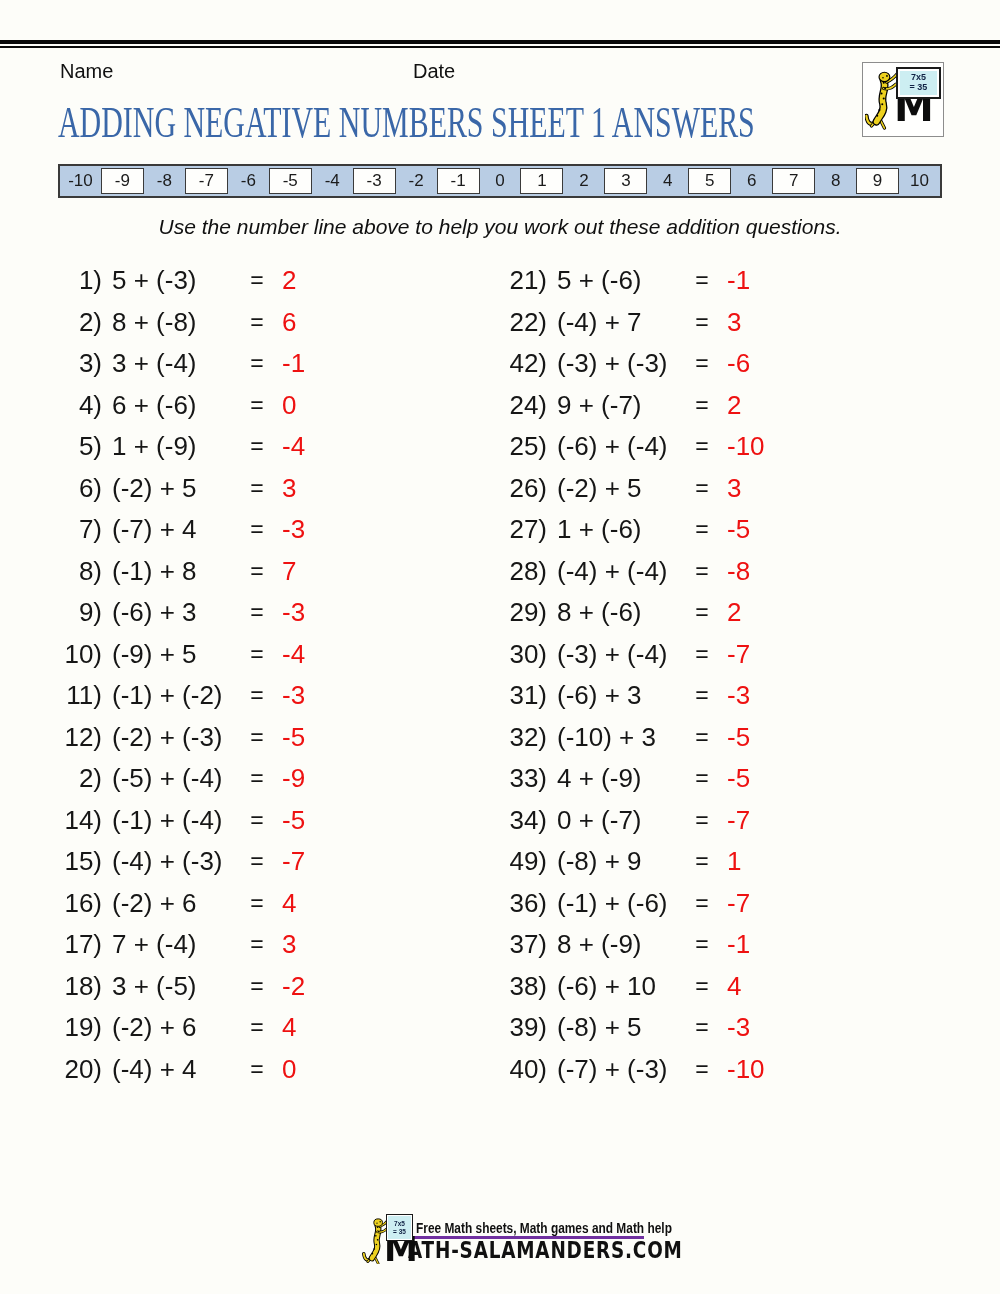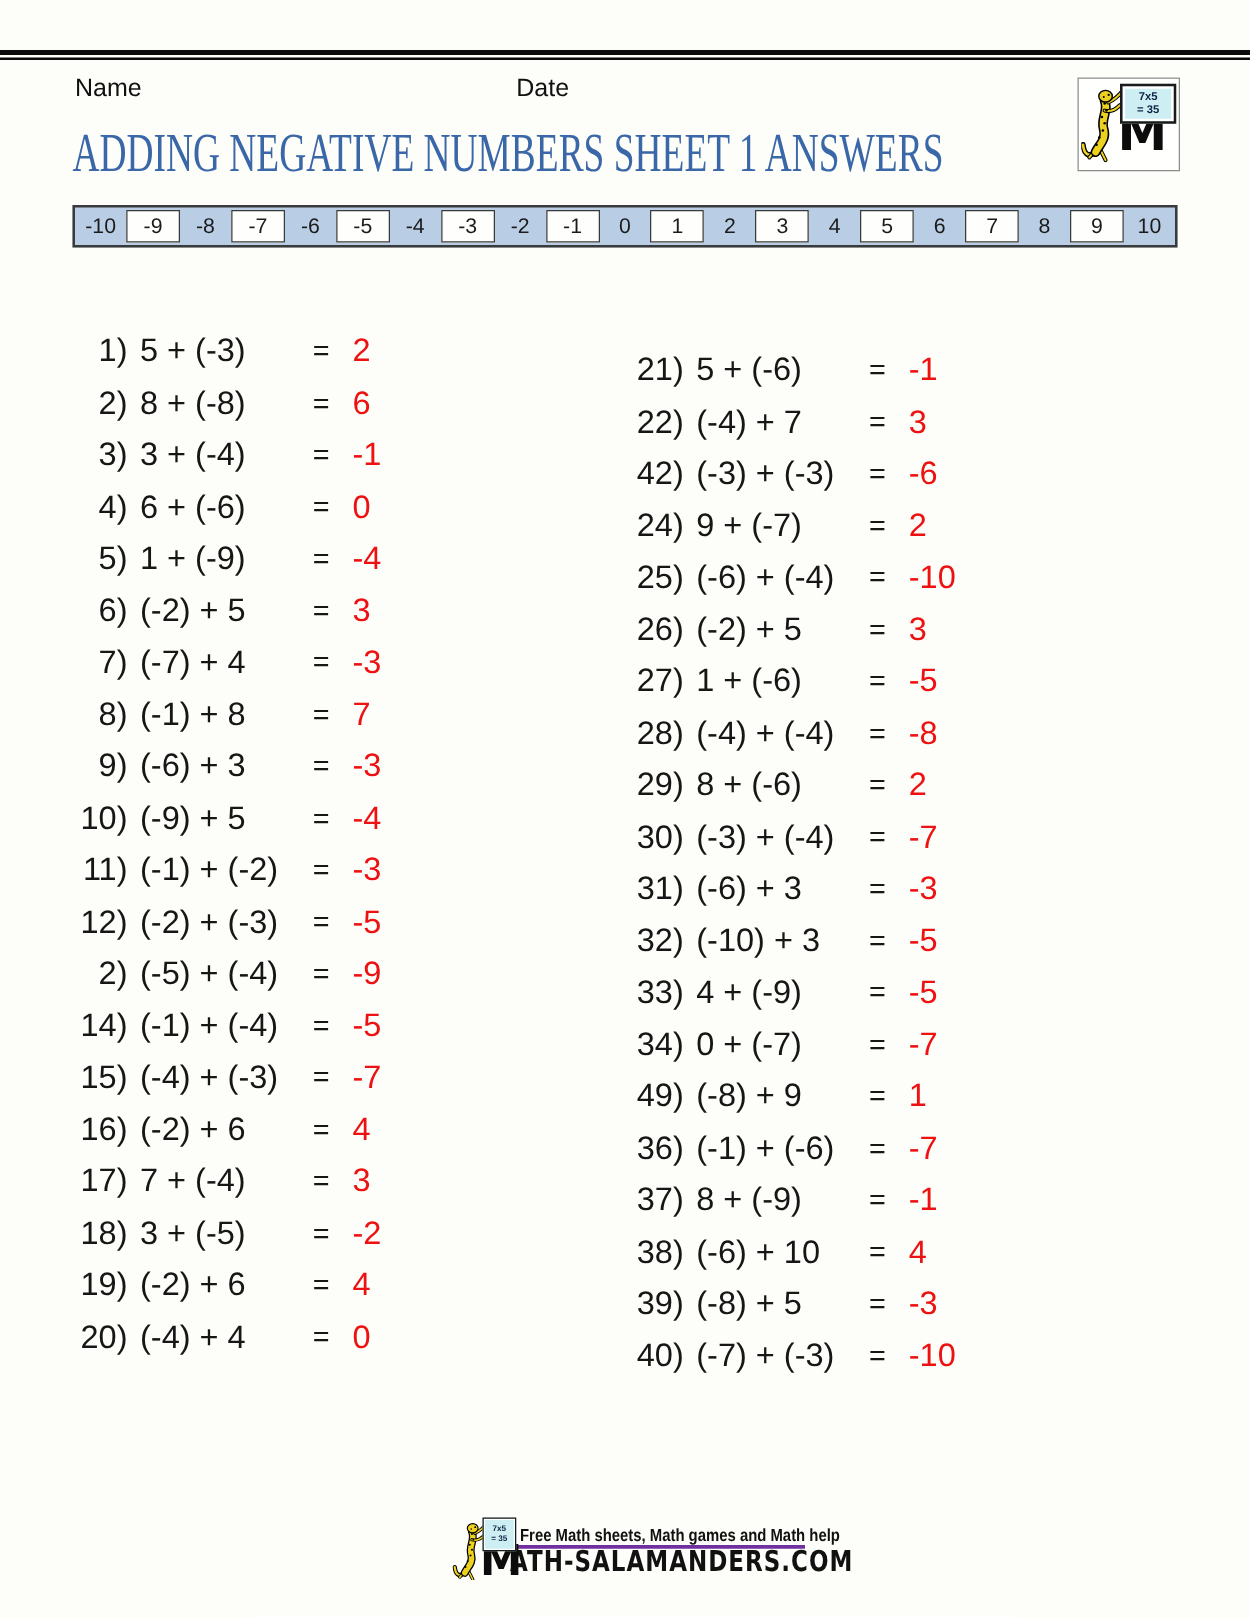--- a/index.html
+++ b/index.html
@@ -15,21 +15,21 @@
   
   .numberline{position:absolute;left:58px;top:164px;width:884px;height:34px;box-sizing:border-box;
               border:2px solid #3a3a3a;display:flex;}
   .nl-cell{flex:1;display:flex;align-items:center;justify-content:center;font-size:17px;color:#1b1b1b;}
   .nl-cell.white{background:#fefefc;border:1px solid #3a3a3a;margin:2px 0;}
   .instruction{position:absolute;left:0;top:215px;width:1000px;text-align:center;
                font-style:italic;font-size:21px;color:#101010;}
   
   .problems{position:absolute;top:260px;display:grid;grid-template-columns:50px 120px 30px 95px;
             column-gap:10px;grid-auto-rows:41.5px;align-items:center;font-size:26px;color:#161616;}
-  .problems-left{left:52px;} .problems-right{left:497px;margin-top:15px;}
+  .problems-left{left:52px;} .problems-right{left:497px;}
   .p-num{text-align:right;}
   .p-expr{white-space:nowrap;}
   .p-eq{text-align:center;font-size:23px;}
   .p-ans{text-align:left;white-space:nowrap;}
   
   .logo-box{position:absolute;left:862px;top:62px;width:80px;height:73px;background:#fffffe;
             border:1px solid #8d8d8d;}
   .board{position:absolute;background:#cdeef2;border:2px solid #1a1a1a;box-shadow:inset 0 0 0 2px #fff;
          display:flex;flex-direction:column;align-items:center;justify-content:center;
          font-weight:bold;color:#112244;line-height:1.1;text-align:center;}
@@ -117,20 +117,21 @@
       <div class="nl-cell white">3</div>
       <div class="nl-cell">4</div>
       <div class="nl-cell white">5</div>
       <div class="nl-cell">6</div>
       <div class="nl-cell white">7</div>
       <div class="nl-cell">8</div>
       <div class="nl-cell white">9</div>
       <div class="nl-cell">10</div>
     </div>
 
+  <div class="instruction">Use the number line above to help you work out these addition questions.</div>
 
   <div class="problems problems-left" id="col-left">
       <span class="p-num">1)</span>
       <span class="p-expr">5 + (-3)</span>
       <span class="p-eq">=</span>
       <span class="p-ans" style="color: rgb(238, 17, 17);">2</span>
       <span class="p-num">2)</span>
       <span class="p-expr">8 + (-8)</span>
       <span class="p-eq">=</span>
       <span class="p-ans" style="color: rgb(238, 17, 17);">6</span>

